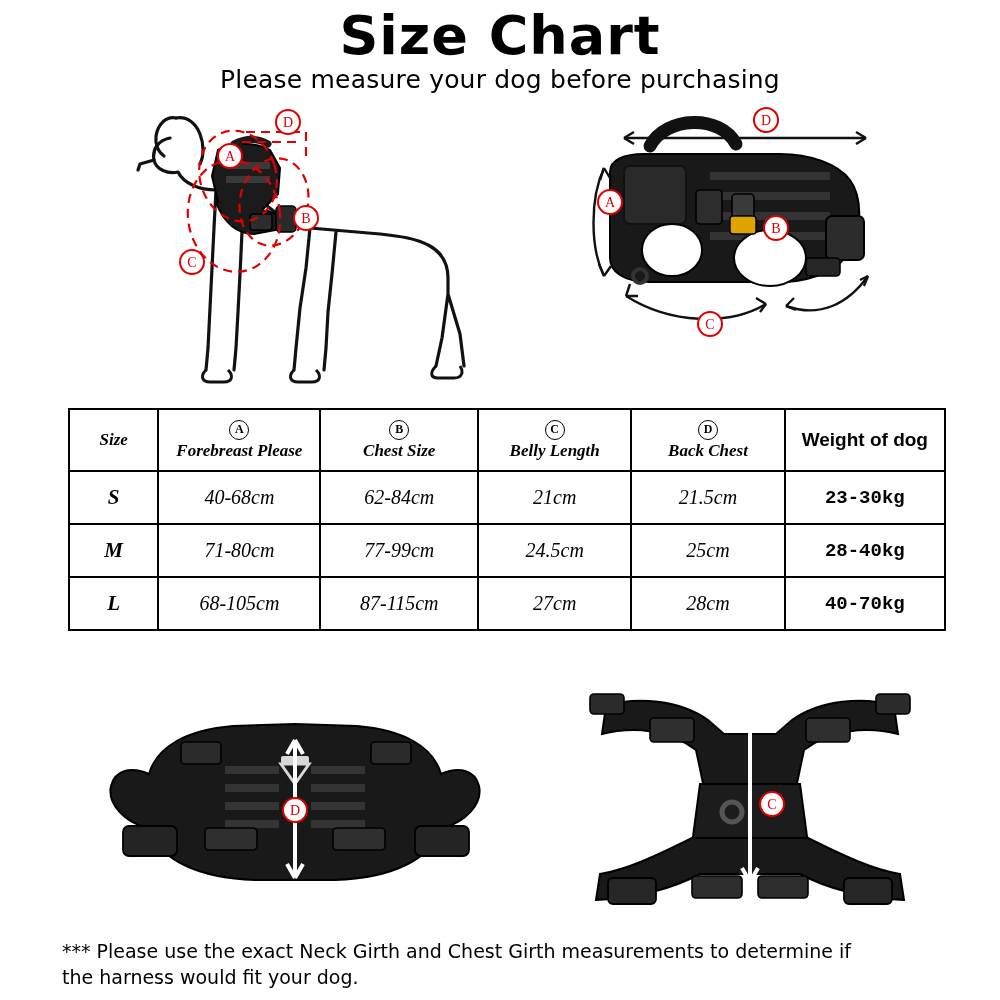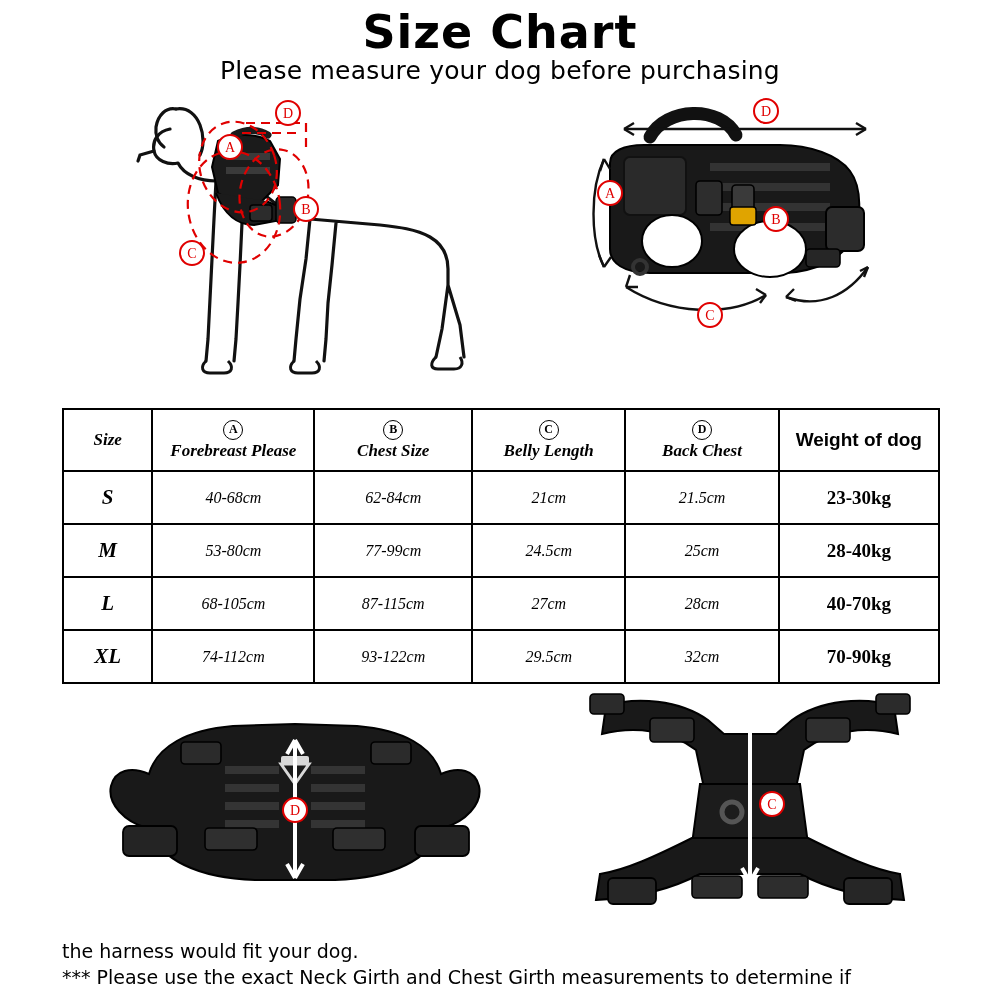--- a/index.html
+++ b/index.html
@@ -14,21 +14,21 @@
     font-family: "Liberation Sans", sans-serif;
     color: #000;
     overflow: hidden;
   }
 
   
   .title {
     text-align: center;
     font-family: "DejaVu Sans", sans-serif;
     font-weight: bold;
-    font-size: 46px;
+    font-size: 54px;
     letter-spacing: 1px;
     margin-top: 8px;
     line-height: 1.05;
   }
   .subtitle {
     text-align: center;
     font-size: 25px;
     font-family: "DejaVu Sans", sans-serif;
     letter-spacing: 0.2px;
   }
@@ -50,21 +50,21 @@
     position: absolute;
     left: 580px;
     top: 0;
     width: 340px;
     height: 290px;
   }
 
   
   .table-wrap {
     position: absolute;
-    left: 62px;
+    left: 68px;
     top: 408px;
     width: 878px;
   }
   table.size-table {
     border-collapse: collapse;
     width: 100%;
     table-layout: fixed;
   }
   table.size-table td, table.size-table th {
     border: 2px solid #000;
@@ -98,30 +98,30 @@
     border: 1.5px solid #000;
     border-radius: 50%;
     font-size: 12px;
     font-weight: bold;
     font-style: normal;
     text-align: center;
     font-family: "Liberation Serif", serif;
   }
   tbody td {
     height: 49px;
-    font-size: 16px;
+    font-size: 20px;
   }
   tbody td.size-cell {
     font-weight: bold;
     font-size: 21px;
   }
   tbody td.weight-cell {
     font-weight: bold;
     font-style: normal;
-    font-family: Liberation Serif, serif;
+    font-family: Liberation Mono, monospace;
     font-size: 19px;
   }
   thead th.weight-hdr {
     font-style: normal;
     font-family: "Liberation Sans", sans-serif;
     font-size: 19px;
     font-weight: bold;
   }
 
   
@@ -327,42 +327,34 @@
       <tr>
         <td class="size-cell">S</td>
         <td>40-68cm</td>
         <td>62-84cm</td>
         <td>21cm</td>
         <td>21.5cm</td>
         <td class="weight-cell">23-30kg</td>
       </tr>
       <tr>
         <td class="size-cell">M</td>
-        <td>53-80cm</td>
+        <td>71-80cm</td>
         <td>77-99cm</td>
         <td>24.5cm</td>
         <td>25cm</td>
         <td class="weight-cell">28-40kg</td>
       </tr>
       <tr>
         <td class="size-cell">L</td>
         <td>68-105cm</td>
         <td>87-115cm</td>
         <td>27cm</td>
         <td>28cm</td>
         <td class="weight-cell">40-70kg</td>
       </tr>
-      <tr>
-        <td class="size-cell">XL</td>
-        <td>74-112cm</td>
-        <td>93-122cm</td>
-        <td>29.5cm</td>
-        <td>32cm</td>
-        <td class="weight-cell">70-90kg</td>
-      </tr>
     </tbody>
   </table>
 </div>
 
 <div class="bottom-illus">
 
   <div class="bi-left">
     <svg width="420" height="250" viewBox="0 0 420 250">
 
       <path d="M64,96 C46,88 30,92 26,108 C22,126 40,144 62,150
@@ -431,15 +423,15 @@
         <path d="M190,204 L182,190 M190,204 L198,190"></path>
       </g>
 
       <circle cx="212" cy="126" r="12" fill="#fff" stroke="#e00000" stroke-width="2"></circle>
       <text x="212" y="131" font-size="14" font-family="Liberation Serif, serif" text-anchor="middle" fill="#e00000">C</text>
     </svg>
   </div>
 </div>
 
 <div class="footnote">
+  <div>*** Please use the exact Neck Girth and Chest Girth measurements to determine if</div>
   <div>the harness would fit your dog.</div>
-  <div>*** Please use the exact Neck Girth and Chest Girth measurements to determine if</div>
 </div>
 
 </body></html>

